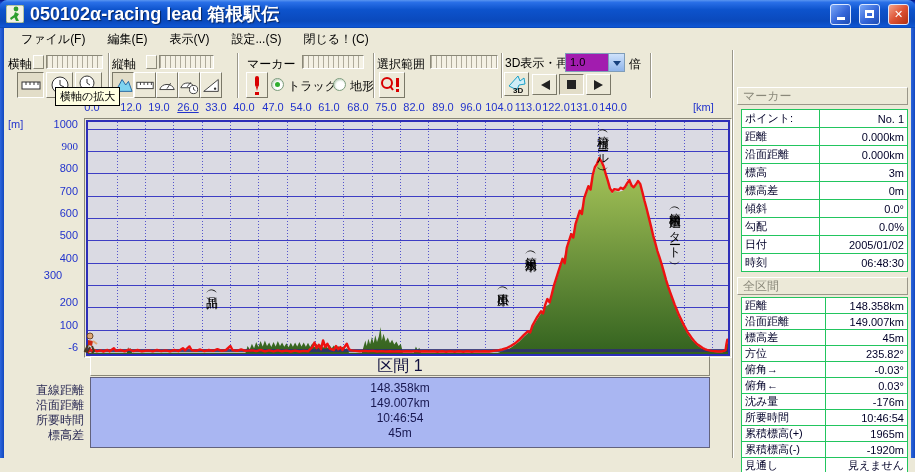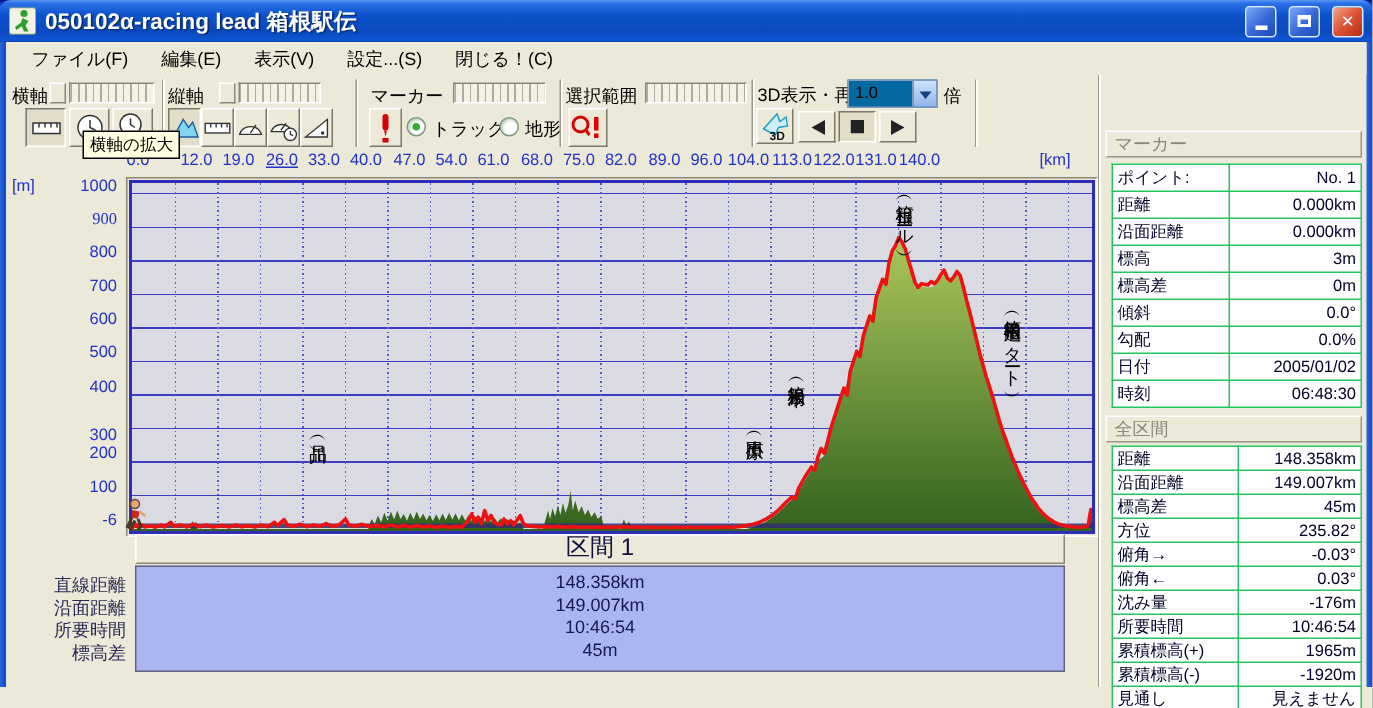--- a/index.html
+++ b/index.html
@@ -3,21 +3,21 @@
 <meta charset="utf-8">
 <style>
   *{margin:0;padding:0;box-sizing:border-box}
   html,body{background:#9a9a9a}
   #win{position:relative;width:915px;height:472px;overflow:hidden;background:#ece9d8;
        font-family:"Liberation Sans","DejaVu Sans",sans-serif;color:#000}
   
   .titlebar{position:absolute;left:0;top:0;width:915px;height:28px;border-radius:7px 7px 0 0;
     background:linear-gradient(180deg,#5a96f0 0%,#2a70e8 8%,#0d53cc 35%,#0a49bc 75%,#0f56d4 96%,#0941a8 100%);
     display:flex;align-items:center;padding:0 6px;gap:6px}
-  .titletext{color:#fff;font-weight:bold;font-size:15px;flex:1;white-space:nowrap;text-shadow:1px 1px 1px #07255f}
+  .titletext{color:#fff;font-weight:bold;font-size:18px;flex:1;white-space:nowrap;text-shadow:1px 1px 1px #07255f}
   .winbtn{width:21px;height:21px;border-radius:3px;border:1px solid #dce8ff;margin-left:2px;
     display:flex;align-items:center;justify-content:center;color:#fff;font-size:11px;font-weight:bold;cursor:default}
   .winbtn.blue{background:linear-gradient(135deg,#7aa8f8 0%,#3465d8 55%,#1c4cb4 100%)}
   .winbtn.red{background:linear-gradient(135deg,#f4a58c 0%,#dd5234 50%,#b23010 100%)}
   .glyph-min{width:8px;height:3px;background:#fff;margin-top:8px}
   .glyph-max{width:9px;height:8px;border:2px solid #fff;border-top-width:3px}
   .edge{position:absolute;background:linear-gradient(90deg,#2c66dc,#1248c0)}
   #edgeL{left:0;top:28px;width:4px;height:430px}
   #edgeR{right:0;top:28px;width:4px;height:430px}
   #edgeB{left:0;top:458px;width:915px;height:14px;
@@ -31,21 +31,21 @@
   .thumb{width:11px;height:14px;background:#ece9d8;border:1px solid;border-color:#fff #8a8878 #8a8878 #fff;margin-right:2px}
   .strack{height:14px;border:1px solid;border-color:#8a8878 #fff #fff #8a8878;
     background:repeating-linear-gradient(90deg,#b0ac9c 0 1px,#f4f1e4 1px 5px)}
   .tbtn{position:absolute;height:26px;background:#ece9d8;border:1px solid;border-color:#fff #7a7868 #7a7868 #fff;
     display:flex;align-items:center;justify-content:center;padding:0}
   .tbtn.pressed{border-color:#7a7868 #fff #fff #7a7868;background:#e2ddc8}
   .sep{position:absolute;top:53px;height:45px;width:2px;background:linear-gradient(90deg,#9a9789 50%,#fff 50%)}
   .radio{position:absolute;width:13px;height:13px;border-radius:50%;background:#fff;
     border:1px solid #7b9b7b;box-shadow:inset 1px 1px 2px #b9cdb9}
   .radio.sel::after{content:'';position:absolute;left:3px;top:3px;width:5px;height:5px;border-radius:50%;background:#2fae2f}
-  .combo{position:absolute;left:565px;top:53px;width:60px;height:19px;background:#0369a1;border:1px solid #7f9db9;display:flex}
+  .combo{position:absolute;left:565px;top:53px;width:60px;height:19px;background:#a21caf;border:1px solid #7f9db9;display:flex}
   .combo .val{flex:1;font-size:11px;padding:2px 0 0 4px}
   .combo .arrowbtn{width:16px;background:linear-gradient(180deg,#cfe2fb,#8fb4ea);border-left:1px solid #7f9db9;
     display:flex;align-items:center;justify-content:center}
   .combo .arrowbtn::after{content:'';border:4px solid transparent;border-top:5px solid #17417e;margin-top:5px}
   .tooltip{position:absolute;left:55px;top:87px;background:#ffffe1;border:1px solid #000;
     font-size:11px;padding:1px 4px;z-index:60;white-space:nowrap}
   
   .xtick{position:absolute;top:101px;width:44px;margin-left:-22px;text-align:center;color:#2233cc;font-size:11px}
   .ytick{position:absolute;left:28px;width:50px;text-align:right;color:#2233cc;font-size:11px}
   .unit{position:absolute;color:#2233cc;font-size:11px}
@@ -262,21 +262,21 @@
       <span class="xtick" style="left: 613px;">140.0</span>
     </div>
   <div id="yticks">
       <span class="ytick" style="top: 117.5px;">1000</span>
       <span class="ytick" style="top: 139.85px; font-family: Liberation Serif, serif;">900</span>
       <span class="ytick" style="top: 162.2px;">800</span>
       <span class="ytick" style="top: 184.55px;">700</span>
       <span class="ytick" style="top: 206.9px;">600</span>
       <span class="ytick" style="top: 229.25px;">500</span>
       <span class="ytick" style="top: 251.6px;">400</span>
-      <span class="ytick" style="top: 284px;">300</span>
+      <span class="ytick" style="top: 269px; text-align: center;">300</span>
       <span class="ytick" style="top: 296.3px;">200</span>
       <span class="ytick" style="top: 318.65px;">100</span>
       <span class="ytick" style="top: 341px;">-6</span>
     </div>
 
   <div class="plotframe">
     <div class="plotinner">
       <svg id="chart-svg" width="640" height="232" viewBox="0 0 640 232">
           <defs>
             <linearGradient id="gterr" x1="0" y1="0" x2="0" y2="1">

